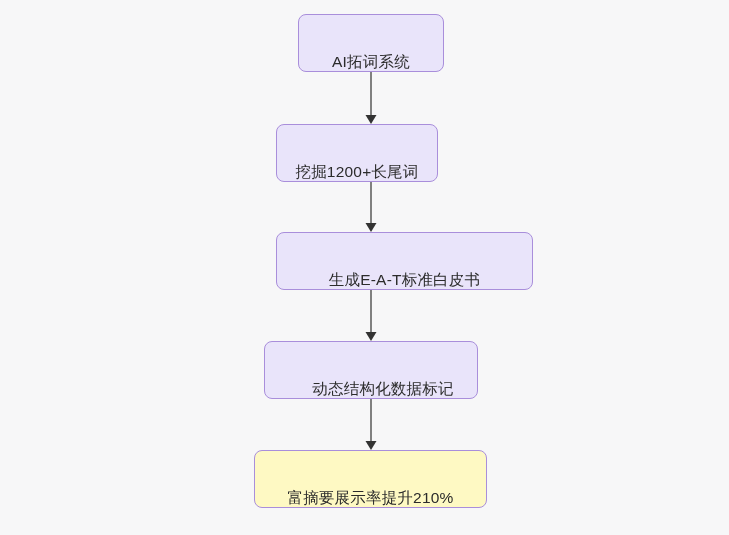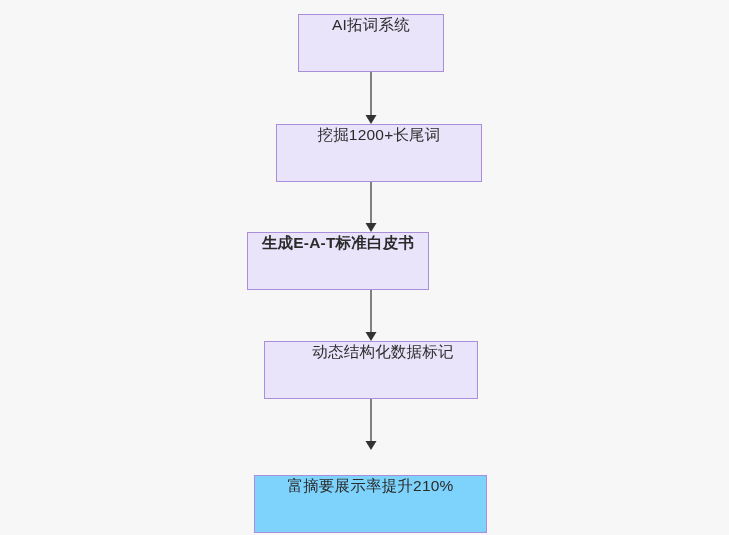--- a/index.html
+++ b/index.html
@@ -17,23 +17,23 @@
   #flow-canvas {
     position: relative;
     width: 729px;
     height: 535px;
   }
   .node {
     position: absolute;
     box-sizing: border-box;
     background: #e9e4fa;
     border: 1.5px solid #a98edb;
-    border-radius: 0;
+    border-radius: 8px;
     display: flex;
-    align-items: flex-start;
+    align-items: flex-end;
     justify-content: center;
   }
   .node-label {
     font-size: 15.5px;
     line-height: 1.25;
     color: #2b2b2b;
     letter-spacing: 0.2px;
     white-space: nowrap;
     text-align: center;
     user-select: none;
@@ -60,29 +60,29 @@
       <line x1="371" y1="290" x2="371" y2="333" class="edge-line" stroke="#808080"></line>
       <polygon points="365.5,332 376.5,332 371,341" class="edge-head" fill="#333333"></polygon>
       <line x1="371" y1="399" x2="371" y2="442" class="edge-line" stroke="#808080"></line>
       <polygon points="365.5,441 376.5,441 371,450" class="edge-head" fill="#333333"></polygon>
     </svg>
 
   <div class="node" style="left: 298px; top: 14px; width: 146px; height: 58px; background: rgb(233, 228, 250); border-color: rgb(169, 142, 219);">
     <span class="node-label" style="color: rgb(43, 43, 43);">AI拓词系统</span>
   </div>
 
-  <div class="node" style="left: 276px; top: 124px; width: 206px; height: 58px; background: rgb(233, 228, 250); border-color: rgb(169, 142, 219);">
+  <div class="node" style="left: 276px; top: 124px; width: 162px; height: 58px; background: rgb(233, 228, 250); border-color: rgb(169, 142, 219);">
     <span class="node-label" style="color: rgb(43, 43, 43);">挖掘1200+长尾词</span>
   </div>
 
-  <div class="node" style="left: 247px; top: 232px; width: 182px; height: 58px; background: rgb(233, 228, 250); border-color: rgb(169, 142, 219); font-weight: bold;">
+  <div class="node" style="left: 276px; top: 232px; width: 257px; height: 58px; background: rgb(233, 228, 250); border-color: rgb(169, 142, 219);">
     <span class="node-label" style="color: rgb(43, 43, 43);">生成E-A-T标准白皮书</span>
   </div>
 
   <div class="node" style="left: 264px; top: 341px; width: 214px; height: 58px; background: rgb(233, 228, 250); border-color: rgb(169, 142, 219); padding-left: 24px;">
     <span class="node-label" style="color: rgb(43, 43, 43);">动态结构化数据标记</span>
   </div>
 
-  <div class="node" style="left: 254px; top: 450px; width: 233px; height: 58px; background: #7dd3fc; border-color: rgb(169, 142, 219); margin-top: 25px;">
+  <div class="node" style="left: 254px; top: 450px; width: 233px; height: 58px; background: #fef9c3; border-color: rgb(169, 142, 219);">
     <span class="node-label" style="color: rgb(43, 43, 43);">富摘要展示率提升210%</span>
   </div>
 
 </div>
 
 </body></html>

